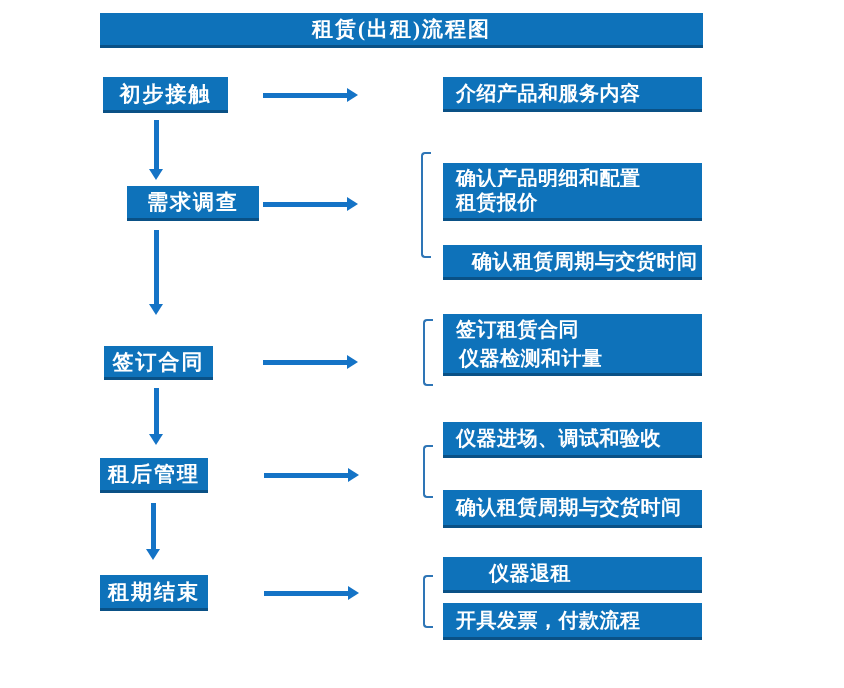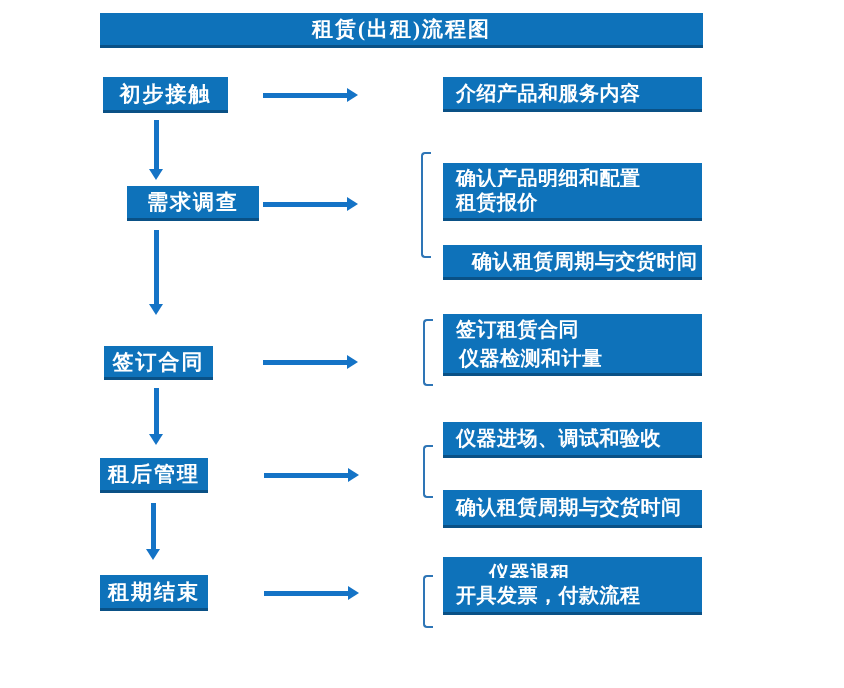--- a/index.html
+++ b/index.html
@@ -95,21 +95,21 @@
 
   <div class="box detail" style="top:77px; height:35px;">介绍产品和服务内容</div>
   <div class="box detail" style="top:135px; height:34px;margin-top:28px;">确认产品明细和配置</div>
   <div class="box detail" style="top:187px; height:34px;">租赁报价</div>
   <div class="box detail" style="top:245px; height:35px;padding-left:29px;">确认租赁周期与交货时间</div>
   <div class="box detail" style="top:314px; height:34px;">签订租赁合同</div>
   <div class="box detail" style="top:344px; height:32px;padding-left:16px;">仪器检测和计量</div>
   <div class="box detail" style="top:422px; height:36px;">仪器进场、调试和验收</div>
   <div class="box detail" style="top:490px; height:38px;">确认租赁周期与交货时间</div>
   <div class="box detail" style="top:557px; height:36px;padding-left:46px;">仪器退租</div>
-  <div class="box detail" style="top:578px; height:37px;">开具发票，付款流程</div>
+  <div class="box detail" style="top:603px; height:37px;">开具发票，付款流程</div>
 
   <div class="h-arrow" style="left:263px; top:93px;"></div>
   <div class="h-arrow" style="left:263px; top:202px;"></div>
   <div class="h-arrow" style="left:263px; top:360px;"></div>
   <div class="h-arrow" style="left:264px; top:473px;"></div>
   <div class="h-arrow" style="left:264px; top:591px;"></div>
 
   <div class="v-arrow" style="left:154px; top:120px; height:49px;"></div>
   <div class="v-arrow" style="left:154px; top:230px; height:74px;"></div>
   <div class="v-arrow" style="left:154px; top:388px; height:46px;"></div>

